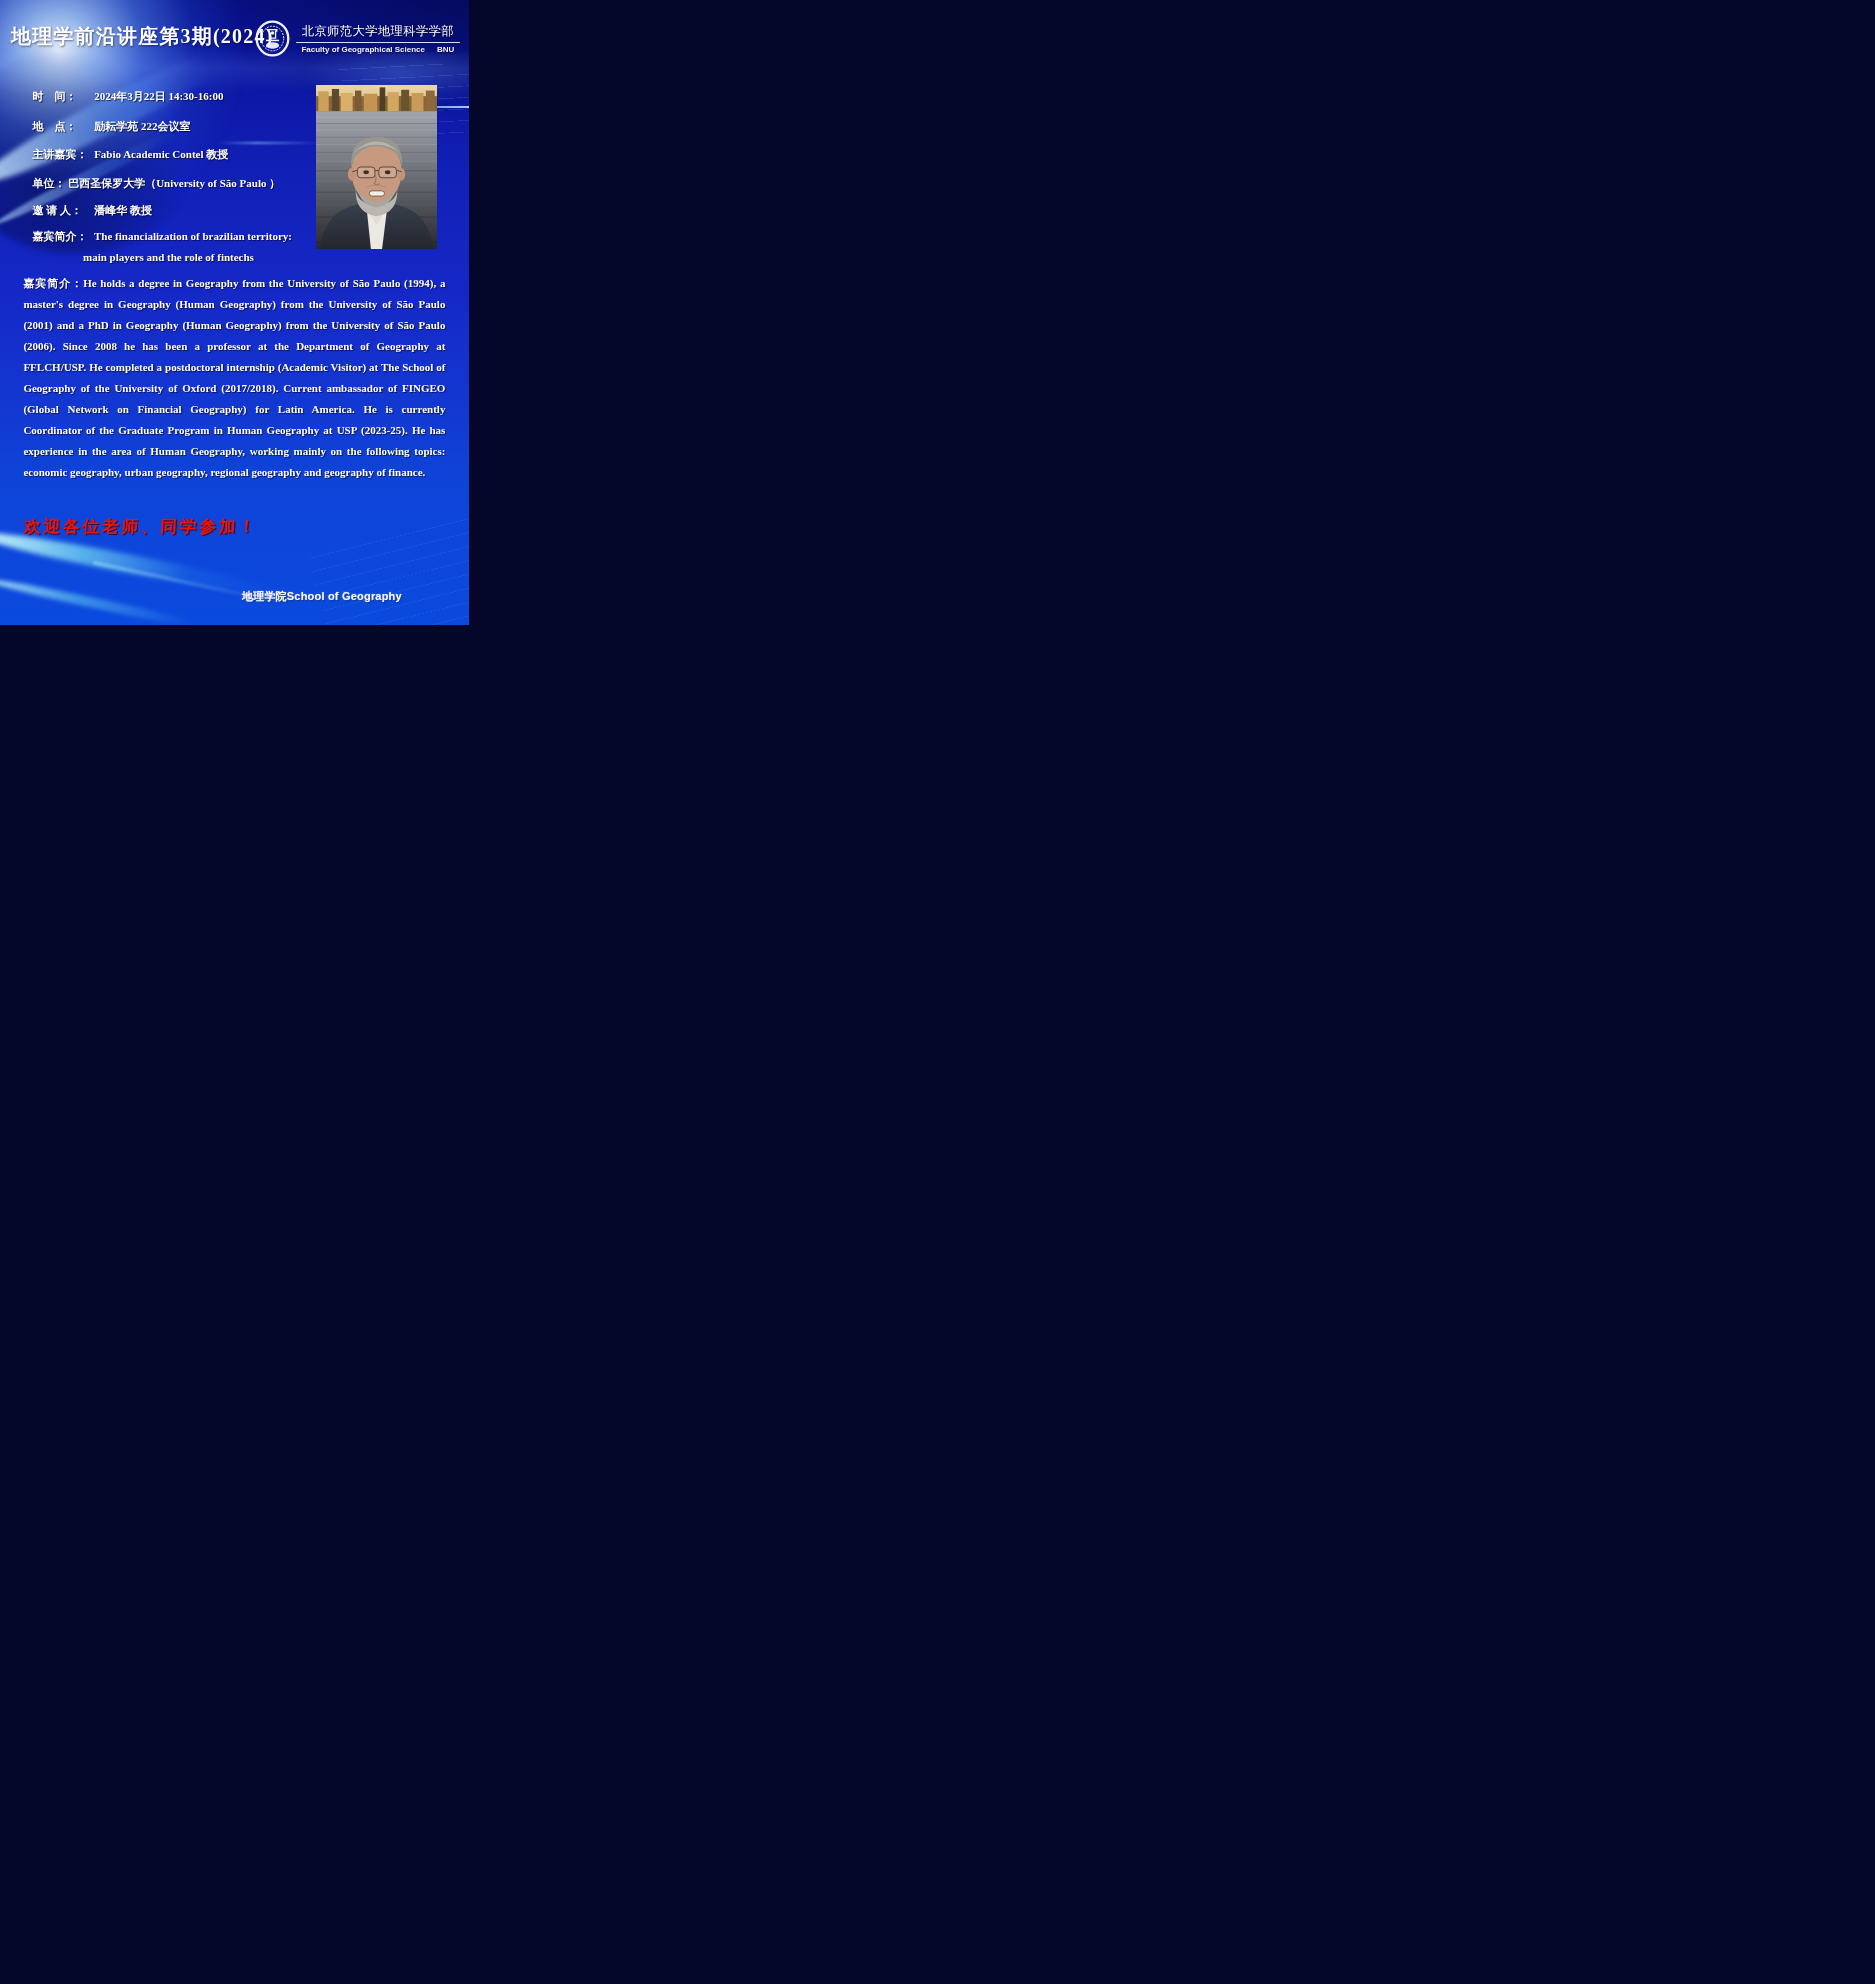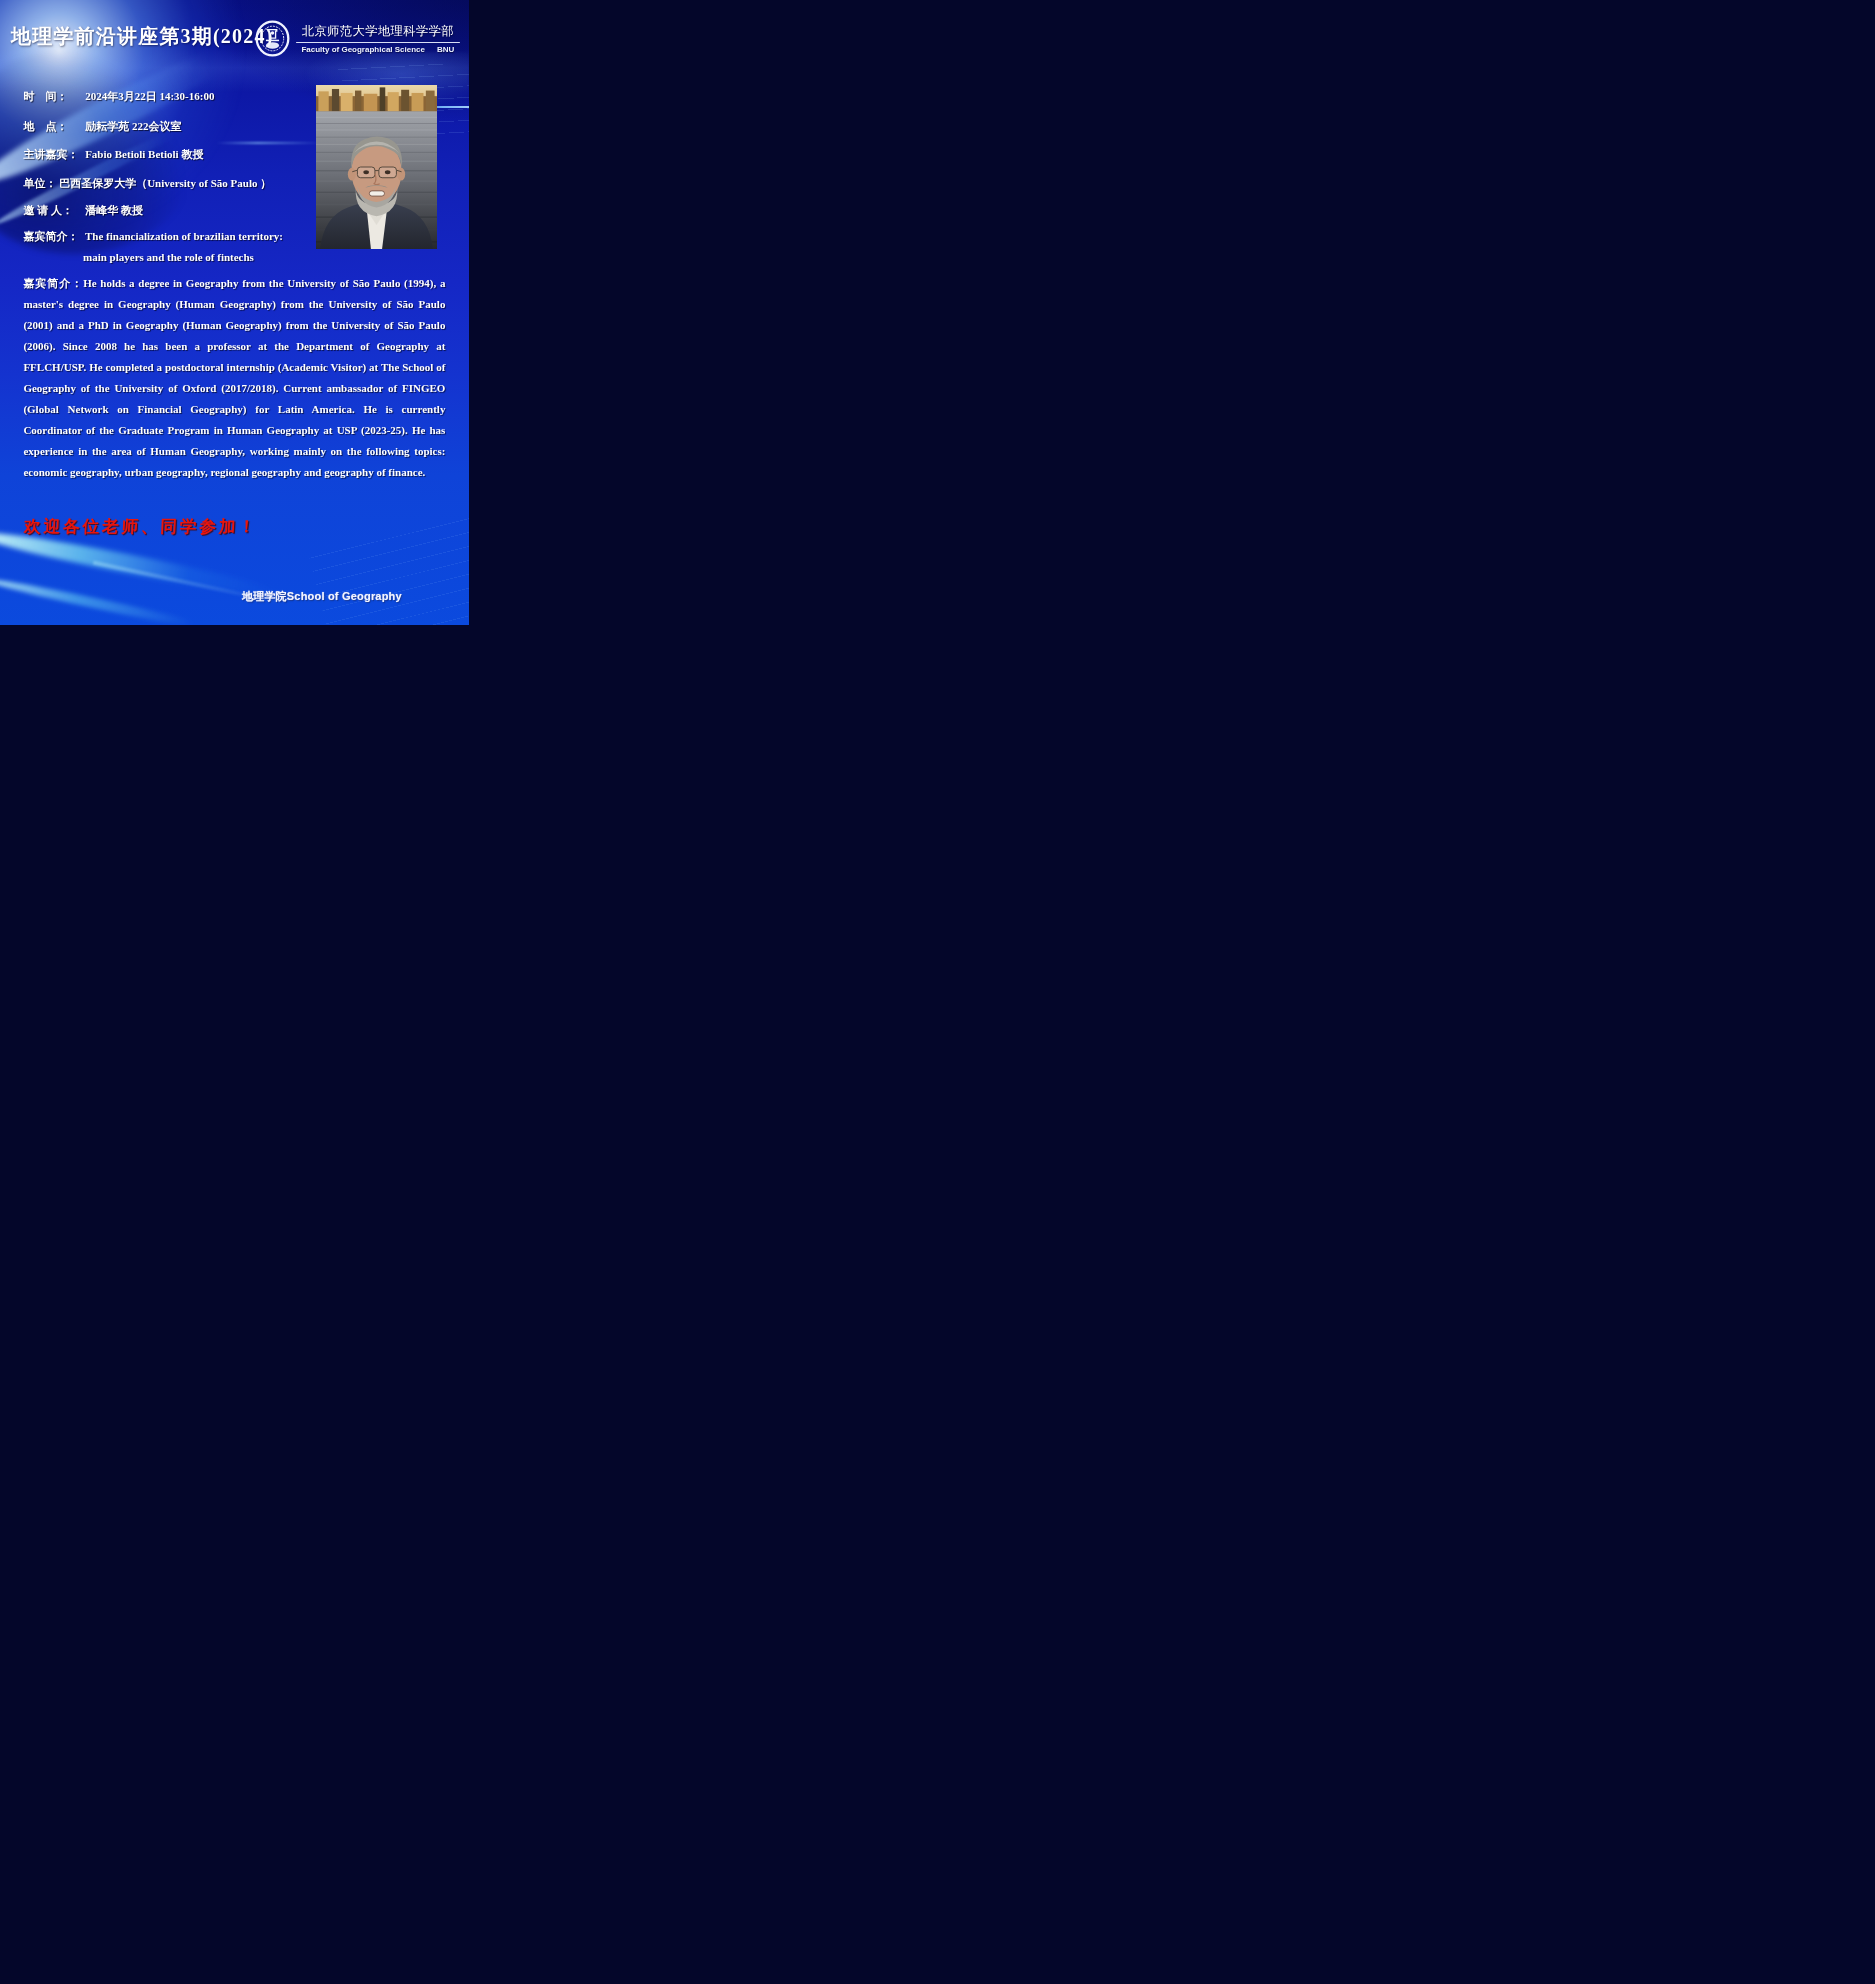--- a/index.html
+++ b/index.html
@@ -56,21 +56,21 @@
     color:#fff;text-shadow:0.8px 1.2px 2px rgba(0,0,30,.5);white-space:nowrap;}
   #logo-block{position:absolute;left:255px;top:20px;width:206px;display:flex;align-items:center;gap:4.8px;}
   #seal{flex:0 0 auto;}
   .org-col{flex:1 1 auto;text-align:center;}
   .org-cn{font-size:12.3px;font-weight:normal;letter-spacing:0.4px;color:#fff;text-shadow:0.6px 0.8px 1.2px rgba(0,0,30,.5);white-space:nowrap;}
   .org-divider{height:1.2px;background:rgba(235,240,255,.92);margin:2.8px 0.8px 2px 0.8px;border-radius:0.8px;}
   .org-en-row{display:flex;justify-content:center;gap:12px;align-items:baseline;
     font-family:"Liberation Sans","DejaVu Sans",sans-serif;color:#eef2ff;font-size:8px;font-weight:bold;
     text-shadow:0.4px 0.6px 0.8px rgba(0,0,30,.5);white-space:nowrap;}
   .info-row{position:absolute;left:23.4px;font-size:11px;font-weight:bold;white-space:nowrap;}
-  .info-label{display:inline-block;min-width:59px;}
+  .info-label{display:inline-block;min-width:59px;margin-left:9px;}
   .info-label.natural{min-width:0;}
   #row-time{top:89px;} #row-place{top:119px;} #row-speaker{top:147px;}
   #row-affil{top:176px;} #row-inviter{top:203px;} #row-topic{top:229px;}
   #topic-line2{position:absolute;left:83px;top:251px;font-size:11px;font-weight:bold;white-space:nowrap;}
   #speaker-photo{position:absolute;left:316px;top:85px;width:121px;height:164px;display:block;}
   #bio{position:absolute;left:23.4px;top:273px;width:422px;
     font-size:11px;font-weight:bold;line-height:21px;text-align:justify;margin:0;}
   #welcome{position:absolute;left:24px;top:515px;
     font-size:16.7px;font-weight:bold;letter-spacing:2.8px;transform:skewX(-3deg);
     color:#e8150c;text-shadow:1.2px 1.2px 0.8px rgba(70,0,0,.8);white-space:nowrap;}
@@ -123,21 +123,21 @@
   <div class="info-row white-shadow" id="row-time">
     <span class="info-label">时　间：</span>
     <span>2024年3月22日 14:30-16:00</span>
   </div>
   <div class="info-row white-shadow" id="row-place">
     <span class="info-label">地　点：</span>
     <span>励耘学苑 222会议室</span>
   </div>
   <div class="info-row white-shadow" id="row-speaker">
     <span class="info-label">主讲嘉宾：</span>
-    <span>Fabio Betioli Betioli 教授</span>
+    <span>Fabio Academic Contel 教授</span>
   </div>
   <div class="info-row white-shadow" id="row-affil">
     <span class="info-label natural">单位：</span>
     <span>巴西圣保罗大学（University of São Paulo ）</span>
   </div>
   <div class="info-row white-shadow" id="row-inviter">
     <span class="info-label">邀 请 人：</span>
     <span>潘峰华 教授</span>
   </div>
   <div class="info-row white-shadow" id="row-topic">

